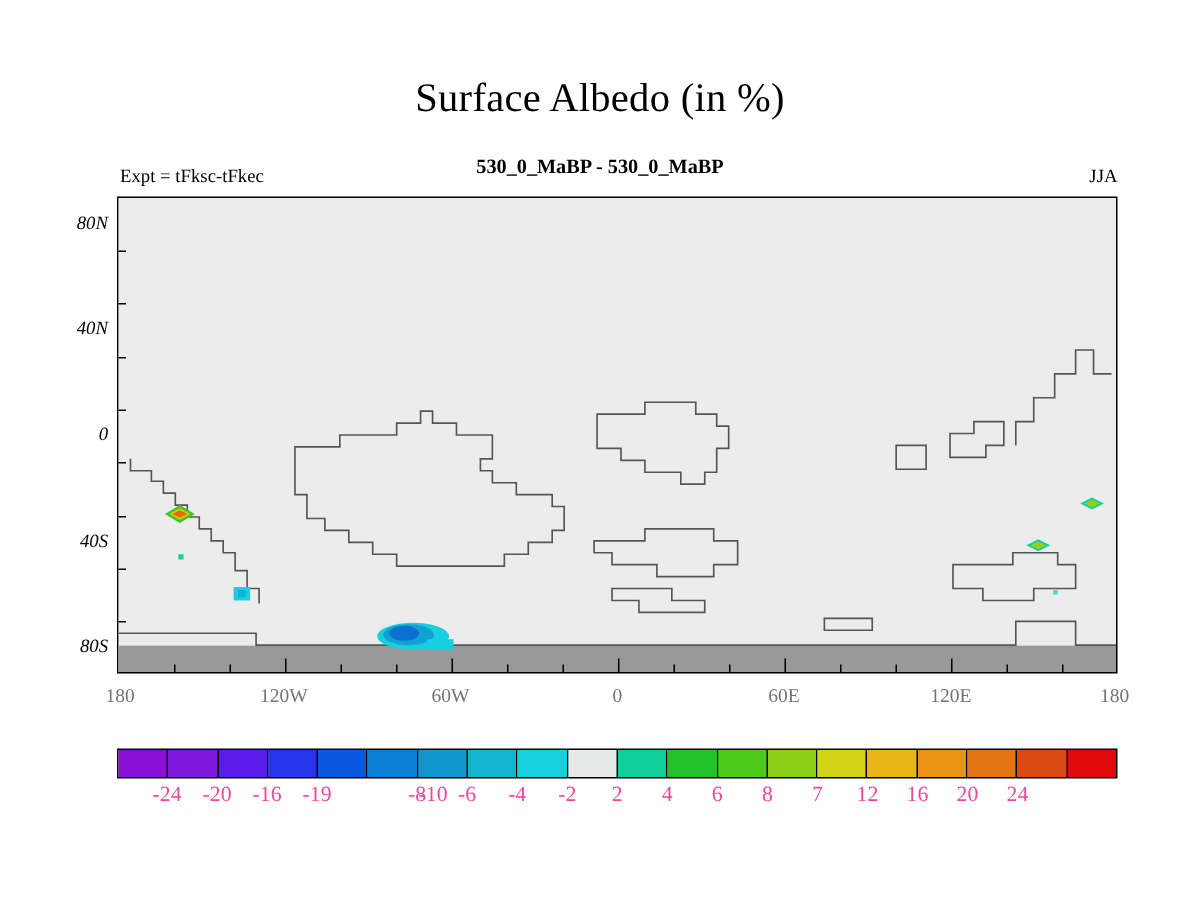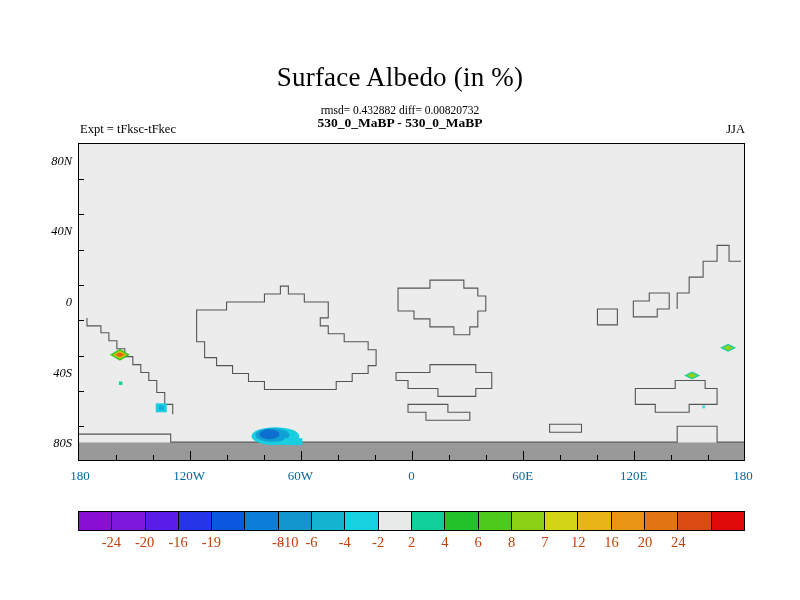--- a/index.html
+++ b/index.html
@@ -1,21 +1,21 @@
 <!DOCTYPE html>
 <html><head>
 <meta charset="utf-8">
 <style>
   html,body{margin:0;padding:0;}
   body{
     width:800px;height:600px;background:#ffffff;
     font-family:"Liberation Serif", serif;
     overflow:hidden;position:relative;
   }
-  #fig{position:absolute;left:0;top:12px;width:800px;height:527px;}
+  #fig{position:absolute;left:0;top:0;width:800px;height:527px;}
 
   
   .title{
     position:absolute;left:0;top:50px;width:800px;text-align:center;
     font-size:27px;color:#000;letter-spacing:.2px;
   }
   .sub1{
     position:absolute;left:0;top:92px;width:800px;text-align:center;
     font-size:11.5px;color:#000;
   }
@@ -34,45 +34,44 @@
   #mapsvg{position:absolute;left:0;top:0;width:100%;height:100%;display:block;}
 
   
   .tick{position:absolute;background:#000;}
   .ylab{
     position:absolute;right:0;font-size:12.5px;color:#000;
     text-align:right;white-space:nowrap;transform:translateY(-50%);font-style:italic;
   }
   #ylabels{position:absolute;left:0px;top:131px;width:72px;height:318px;}
   .xlab{
-    position:absolute;top:0;font-size:13px;color:#0369a1;
+    position:absolute;top:0;font-size:13px;color:#737373;
     text-align:center;white-space:nowrap;transform:translateX(-50%);
   }
   #xlabels{position:absolute;left:78px;top:456px;width:667px;height:20px;}
 
   
   #cbar{
     position:absolute;left:78px;top:499px;width:667px;height:20px;
     border:1px solid #000;box-sizing:border-box;display:flex;
   }
   #cbar .sw{flex:1 1 0;height:100%;border-right:1px solid #000;box-sizing:border-box;}
   #cbar .sw:last-child{border-right:none;}
   #cblabels{position:absolute;left:78px;top:522px;width:667px;height:22px;}
   .cblab{
-    position:absolute;top:0;font-size:14.5px;color:#c2410c;
+    position:absolute;top:0;font-size:14.5px;color:#ec4899;
     text-align:center;white-space:nowrap;transform:translateX(-50%);
   }
 </style>
 </head>
 <body>
 
 <div id="fig">
 
   <div class="title">Surface Albedo (in %)</div>
-  <div class="sub1">rmsd= 0.432882 diff= 0.00820732</div>
   <div class="sub2">530_0_MaBP - 530_0_MaBP</div>
   <div class="corner-l">Expt = tFksc-tFkec</div>
   <div class="corner-r">JJA</div>
 
   <div id="panel">
     <svg id="mapsvg" viewBox="0 0 667 318" preserveAspectRatio="none">
       <rect x="0" y="0" width="667" height="318" fill="#ececec"></rect>
 
       <rect id="polarmask" x="0" y="300.3333333333333" width="667" height="17.666666666666686" fill="#999999"></rect>
 

